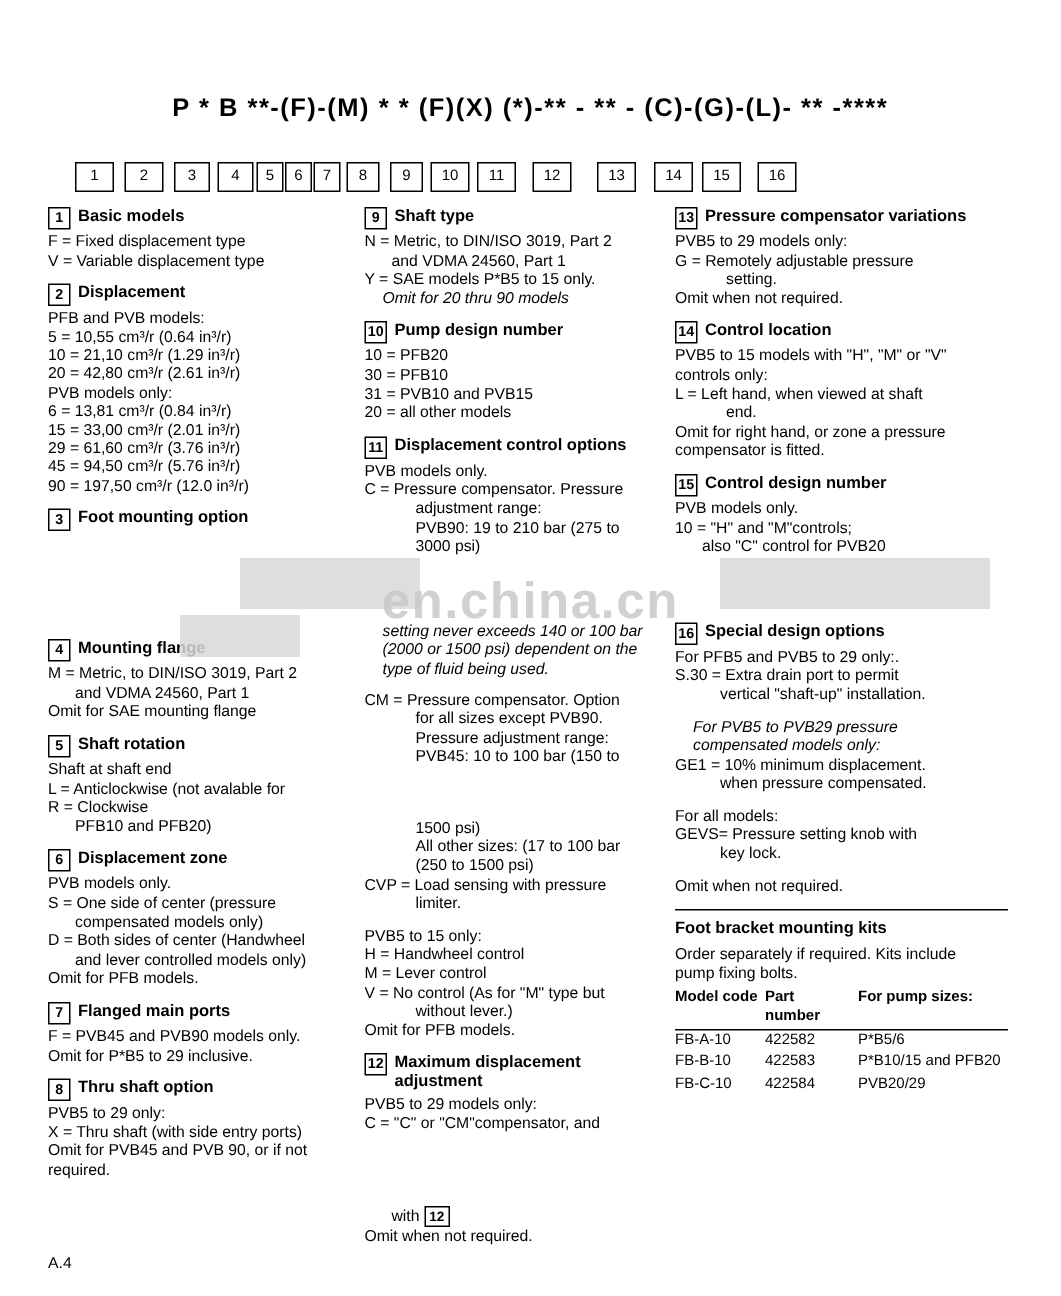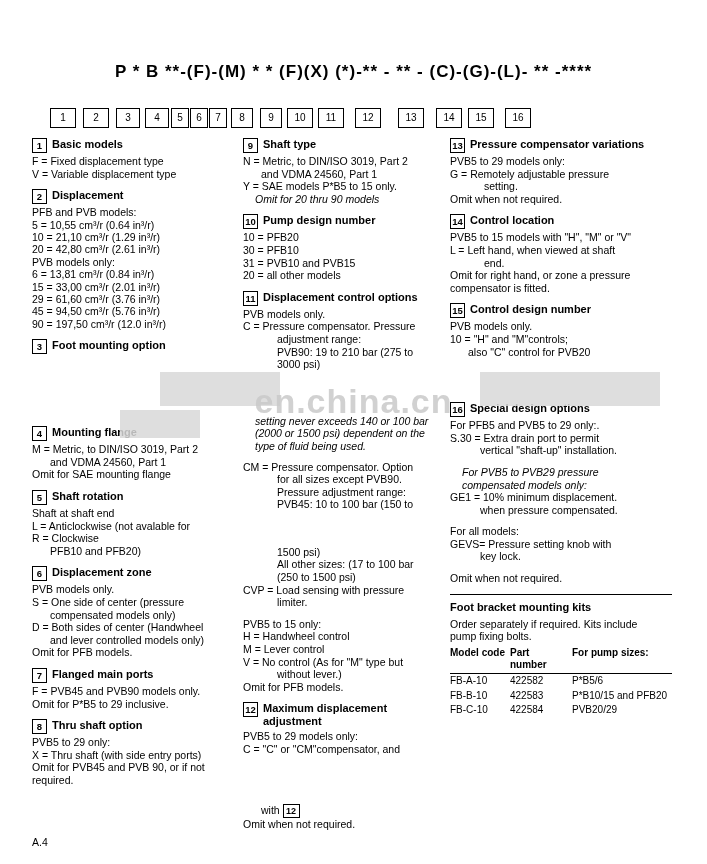--- a/index.html
+++ b/index.html
@@ -276,20 +276,21 @@
       </div>
     </div>
 
     <div class="sec">
       <div class="sechead">
           <span class="num">14</span>
           <span class="title">Control location</span>
         </div>
       <div class="body">
         <div>PVB5 to 15 models with "H", "M" or "V"</div>
+        <div>controls only:</div>
         <div class="ind">L    =  Left hand, when viewed at shaft</div>
         <div style="padding-left:34px;">end.</div>
         <div>Omit for right hand, or zone a pressure</div>
         <div>compensator is fitted.</div>
       </div>
     </div>
 
     <div class="sec" style="margin-bottom:44px;">
       <div class="sechead">
           <span class="num">15</span>

